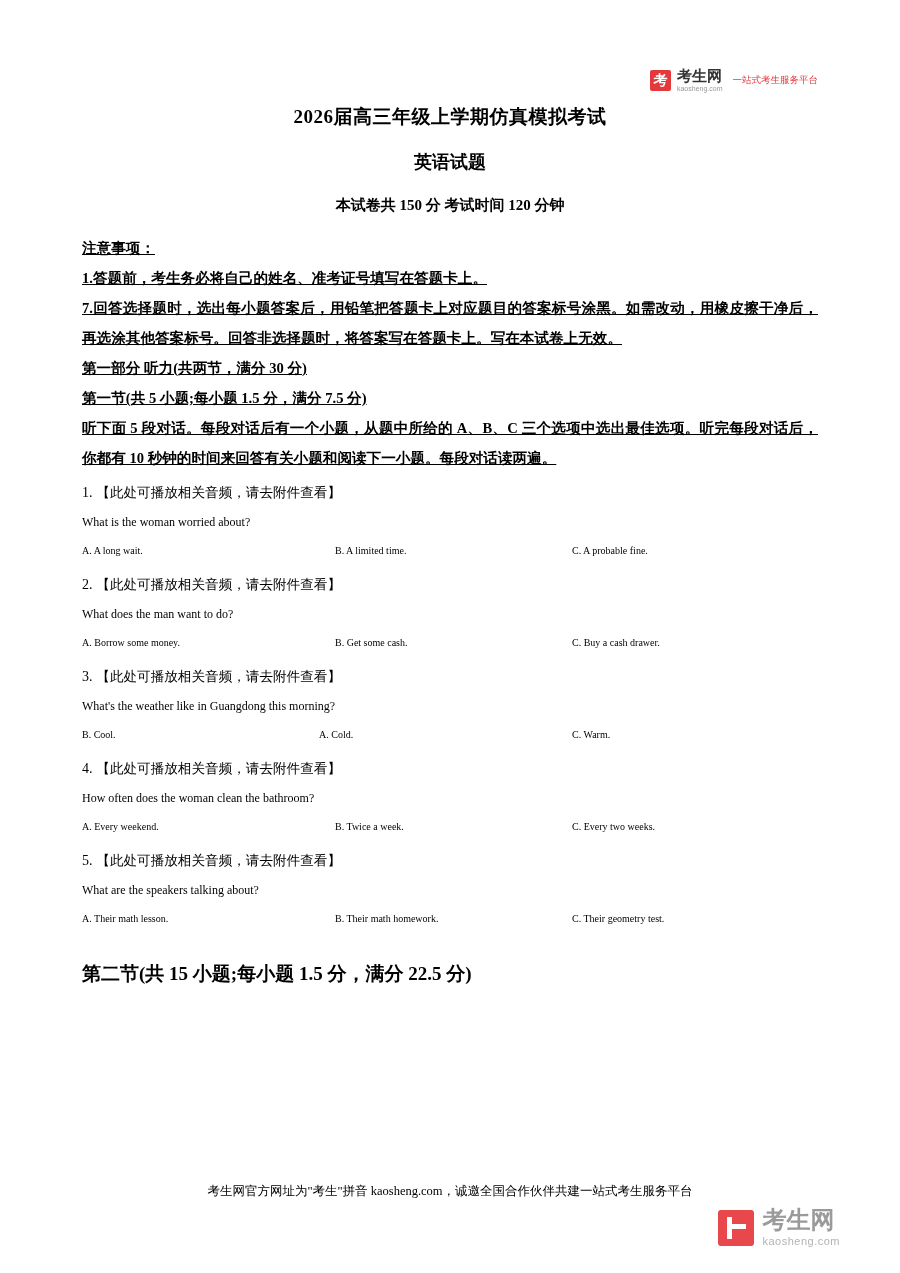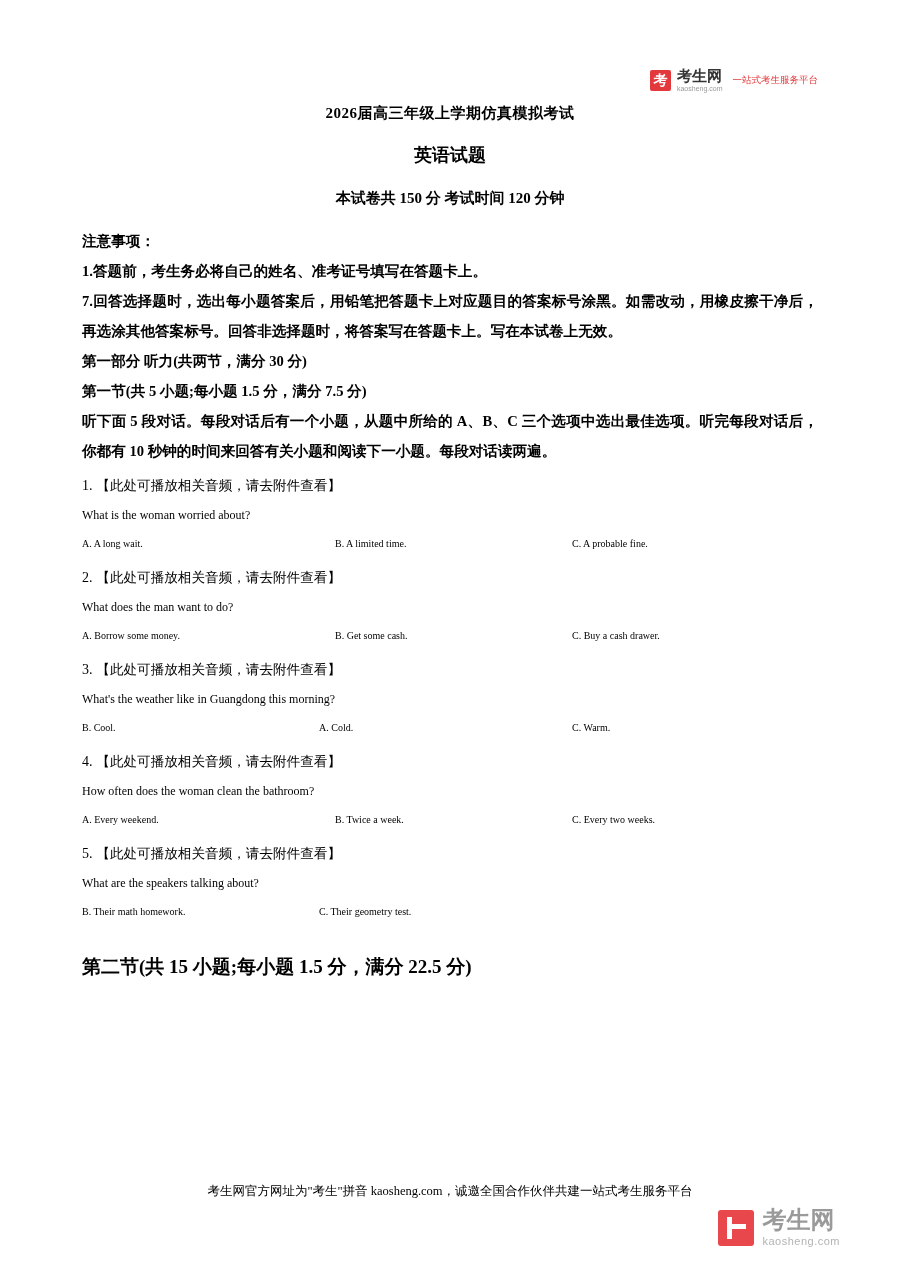--- a/index.html
+++ b/index.html
@@ -68,21 +68,21 @@
     color: #e4393c;
     margin-left: 4px;
     align-self: center;
   }
 
   
   .doc-title {
     margin: 0;
     padding-top: 104px;
     text-align: center;
-    font-size: 15px;
+    font-size: 19px;
     font-weight: bold;
     letter-spacing: 0.5px;
   }
   .doc-subtitle {
     margin: 0;
     padding-top: 20px;
     text-align: center;
     font-size: 18px;
     font-weight: bold;
   }
@@ -99,20 +99,21 @@
     padding-top: 18px;
   }
   p.para {
     margin: 0 0 0 0;
     font-size: 14.6px;
     line-height: 30px;
     text-align: justify;
   }
   p.bold {
     font-weight: bold;
+    text-decoration: underline;
   }
 
   
   .question {
     margin-top: 7px;
   }
   .q-audio {
     font-size: 13.6px;
     line-height: 26px;
     font-family: "Liberation Sans", sans-serif;
@@ -290,20 +291,21 @@
     </div>
   </div>
 
   <div class="question">
     <div class="q-audio">
       <span class="q-num">5.</span>
       <span>【此处可播放相关音频，请去附件查看】</span>
     </div>
     <div class="q-stem">What are the speakers talking about?</div>
     <div class="q-options">
+      <span class="opt opt-a">A. Their math lesson.</span>
       <span class="opt opt-b">B. Their math homework.</span>
       <span class="opt opt-c">C. Their geometry test.</span>
     </div>
   </div>
 
   <div class="section-two">第二节(共 15 小题;每小题 1.5 分，满分 22.5 分)</div>
 
   <div class="footer-note">考生网官方网址为"考生"拼音 kaosheng.com，诚邀全国合作伙伴共建一站式考生服务平台</div>
 
   <div class="watermark">

